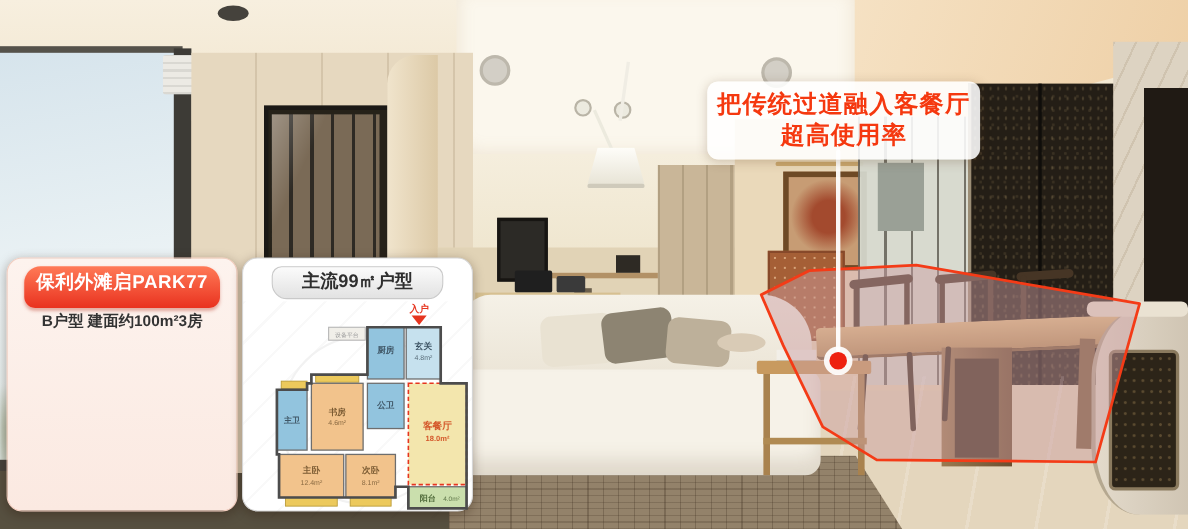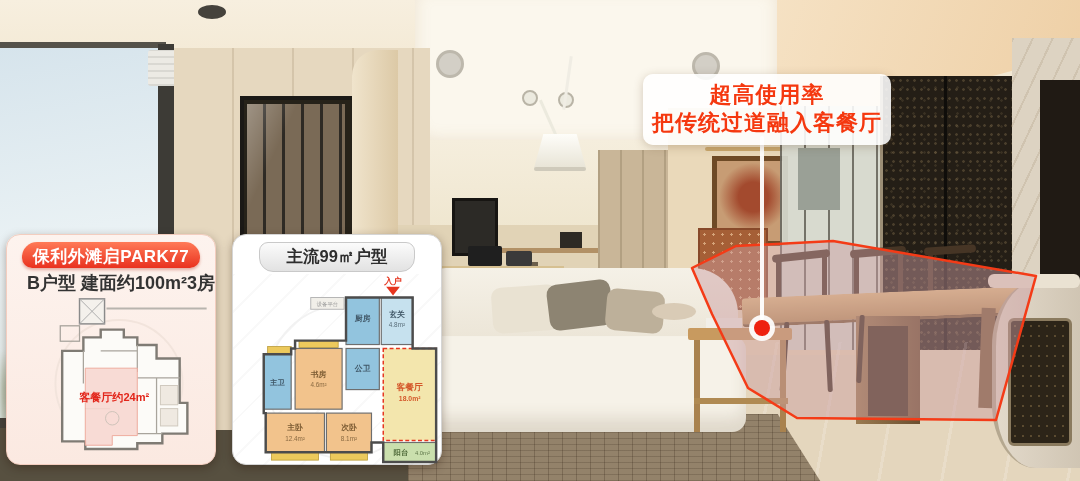--- a/index.html
+++ b/index.html
@@ -109,26 +109,26 @@
   .leader-line{left:760px;top:136px;width:3.5px;height:184px;background:rgba(255,255,255,.95);z-index:12;border-radius:2px;}
   .marker-outer{left:749px;top:315px;width:26px;height:26px;border-radius:50%;background:rgba(255,255,255,.92);z-index:12;}
   .marker-inner{left:754px;top:320px;width:16px;height:16px;border-radius:50%;background:#ee2110;z-index:13;}
   .callout{left:643px;top:74px;width:244px;z-index:20;background:rgba(255,255,255,.88);
       border-radius:10px;box-shadow:0 2px 10px rgba(90,60,30,.25);padding:7px 2px 8px;text-align:center;}
   .callout div{color:#f5380f;font-weight:bold;font-size:22px;line-height:28px;letter-spacing:1px;}
   
   .card{top:234px;width:208px;height:229px;border-radius:14px;z-index:30;
       box-shadow:0 3px 10px rgba(40,20,10,.35);}
   .card1{left:6px;background:linear-gradient(180deg,#fdf3ee,#fbe9e1);border:1px solid #f3cdbf;}
-  .card2{left:232px;background:#fff;border:1px solid #d5d5d5;}
-  .ribbon{width:178px;height:26px;margin:7px auto 3px;border-radius:15px 15px 10px 10px;
+  .card2{left:220px;background:#fff;border:1px solid #d5d5d5;}
+  .ribbon{width:178px;height:38px;margin:7px auto 3px;border-radius:15px 15px 10px 10px;
       background:linear-gradient(180deg,#ff7a57,#e9321f);text-align:center;
       color:#fff;font-weight:bold;font-size:17px;line-height:30px;letter-spacing:.5px;
       box-shadow:0 2px 3px rgba(180,40,20,.35);}
-  .card1-sub{text-align:right;color:#333;font-size:18px;font-weight:bold;margin:2px 0 0;}
+  .card1-sub{text-align:center;color:#333;font-size:14px;font-weight:bold;margin:2px 0 16px;}
   .tab{width:154px;height:28px;margin:7px auto 2px;border:1px solid #c9c9c9;
       border-radius:9px 9px 14px 14px;background:linear-gradient(180deg,#fbfbfb,#e2e2e2);
       text-align:center;color:#2e2e2e;font-weight:bold;font-size:16.5px;line-height:27px;}
   .plan-wrap{text-align:right;}
   .card2 .plan-wrap{background-image:repeating-linear-gradient(135deg,rgba(0,0,0,.025) 0 2px,transparent 2px 26px);}
   .disclaimer{left:430px;top:453px;z-index:15;color:rgba(240,235,222,.85);font-size:12px;letter-spacing:1px;}
   svg text{font-family:"Liberation Sans","DejaVu Sans",sans-serif;}
 </style>
 </head>
 <body>
@@ -230,43 +230,27 @@
 
   <svg class="abs overlay-svg" width="1080" height="481" viewBox="0 0 1080 481">
     <polygon points="692,268 736,246 833,241 1036,276 996,420 797,418 748,388 712,314" fill="rgba(203,156,160,0.48)" stroke="#f43b17" stroke-width="2.5" stroke-linejoin="round"></polygon>
   </svg>
 
   <div class="abs leader-line"></div>
   <div class="abs marker-outer"></div>
   <div class="abs marker-inner"></div>
 
   <div class="abs callout">
+    <div>把传统过道融入客餐厅</div>
     <div>超高使用率</div>
-    <div>把传统过道融入客餐厅</div>
   </div>
 
   <div class="abs card card1">
     <div class="ribbon">保利外滩启PARK77</div>
     <div class="card1-sub">B户型 建面约100m²3房</div>
-    <div class="plan-wrap">
-      <svg viewBox="0 0 190 162" width="192" height="156">
-        <circle cx="95" cy="92" r="66" fill="none" stroke="#f2e4dc" stroke-width="2"></circle>
-        <rect x="54" y="4" width="26" height="26" fill="#f4f1ec" stroke="#8a8a8a" stroke-width="1.5"></rect>
-        <path d="M54,4 L80,30 M80,4 L54,30" stroke="#ababab" stroke-width="1"></path>
-        <path d="M82,14 H186" stroke="#b8b4ae" stroke-width="2"></path>
-        <rect x="34" y="32" width="20" height="16" fill="none" stroke="#a5a19a" stroke-width="1.3"></rect>
-        <path d="M36,58 H58 V44 H76 V36 H100 V44 H114 V52 H134 V66 H158 V112 H166 V144 H140 V154 H114 V160 H60 V152 H36 Z" fill="#fcfbf8" stroke="#7f7b74" stroke-width="2.5"></path>
-        <path d="M58,58 V92 M76,58 H114 M114,52 V80 M114,86 H158 M134,86 V144 M114,144 H140 M60,118 H86" stroke="#a8a49c" stroke-width="1.3" fill="none"></path>
-        <rect x="138" y="94" width="18" height="20" fill="#efe9e1" stroke="#cfc8bd" stroke-width="1"></rect>
-        <rect x="138" y="118" width="18" height="18" fill="#efe9e1" stroke="#cfc8bd" stroke-width="1"></rect>
-        <path d="M60,76 H114 V146 H88 V156 H60 Z" fill="#f7d8d1" fill-opacity="0.92" stroke="#edaa9c" stroke-width="1"></path>
-        <circle cx="88" cy="128" r="7" fill="none" stroke="#cdc2b8" stroke-width="1"></circle>
-        <text x="90" y="110" text-anchor="middle" font-size="11.5" font-weight="bold" fill="#e2261b">客餐厅约24m²</text>
-      </svg>
-    </div>
   </div>
 
   <div class="abs card card2">
     <div class="tab">主流99㎡户型</div>
     <div class="plan-wrap">
       <svg viewBox="0 0 190 196" width="188" height="192">
         <circle cx="92" cy="110" r="78" fill="none" stroke="#f2f2f2" stroke-width="2"></circle>
         <text x="142" y="10" text-anchor="middle" font-size="9" font-weight="bold" fill="#e6351f">入户</text>
         <polygon points="135,13 149,13 142,22" fill="#e6351f"></polygon>
 

